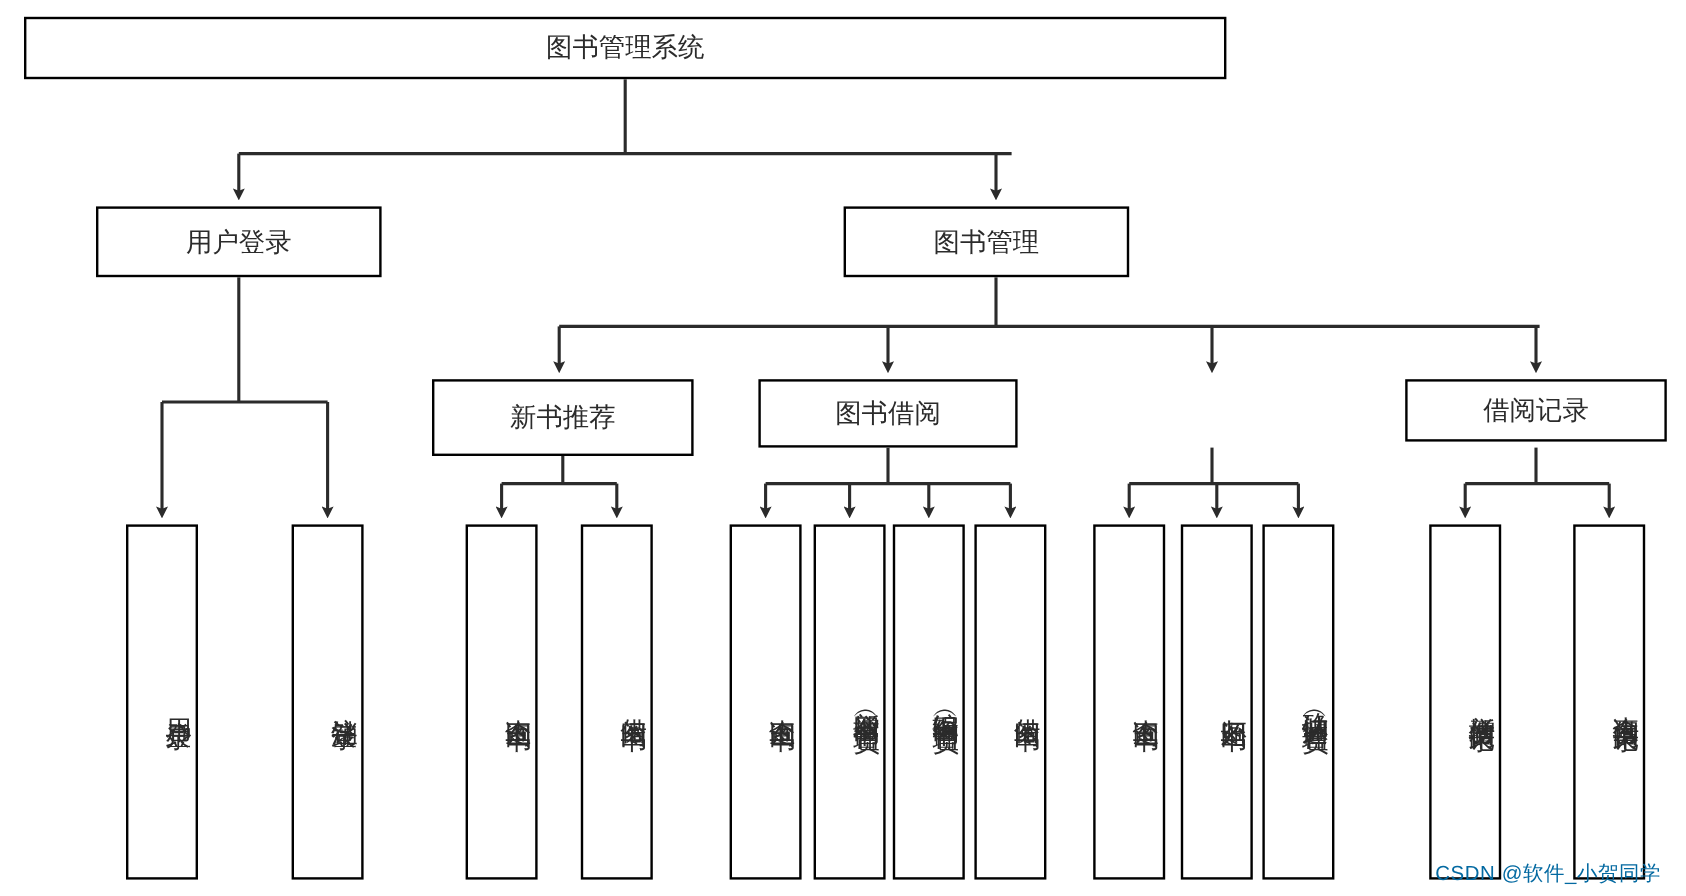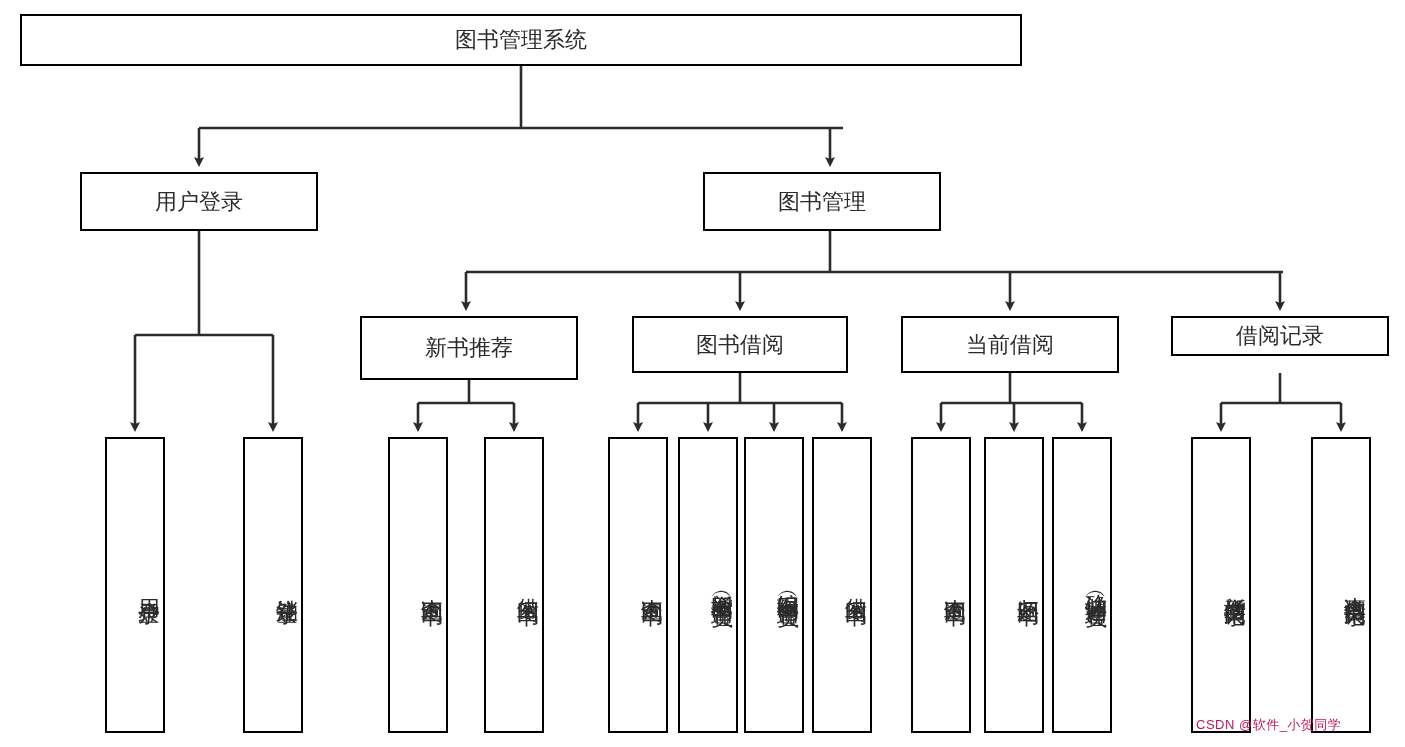--- a/index.html
+++ b/index.html
@@ -49,22 +49,22 @@
     align-items: flex-start;
     justify-content: center;
   }
   .node.v .vtext {
     writing-mode: vertical-rl;
     text-orientation: upright;
     white-space: nowrap;
   }
   .watermark {
     position: absolute;
-    font-size: 13px;
-    color: #be185d;
+    font-size: 17px;
+    color: #0369a1;
     white-space: nowrap;
     letter-spacing: 0.5px;
   }
 </style>
 </head>
 <body>
 
 <div id="canvas">
 
   <svg class="wires" viewBox="0 0 1405 747" xmlns="http://www.w3.org/2000/svg">
@@ -127,24 +127,21 @@
   <div class="node h" style="left:703px; top:172px; width:238px; height:59px;">
     <span>图书管理</span>
   </div>
 
   <div class="node h" style="left:360px; top:316px; width:218px; height:64px;">
     <span>新书推荐</span>
   </div>
   <div class="node h" style="left:632px; top:316px; width:216px; height:57px;">
     <span>图书借阅</span>
   </div>
-  <div class="node h" style="left:901px; top:316px; width:218px; height:57px;">
-    <span>当前借阅</span>
-  </div>
-  <div class="node h" style="left:1171px; top:316px; width:218px; height:40px;">
+  <div class="node h" style="left:1171px; top:316px; width:218px; height:52px;">
     <span>借阅记录</span>
   </div>
 
   <div class="node v" style="left:105px; top:437px; width:60px; height:296px;">
     <span class="vtext">用户登录</span>
   </div>
   <div class="node v" style="left:243px; top:437px; width:60px; height:296px;">
     <span class="vtext">注销登录</span>
   </div>
   <div class="node v" style="left:388px; top:437px; width:60px; height:296px;">

